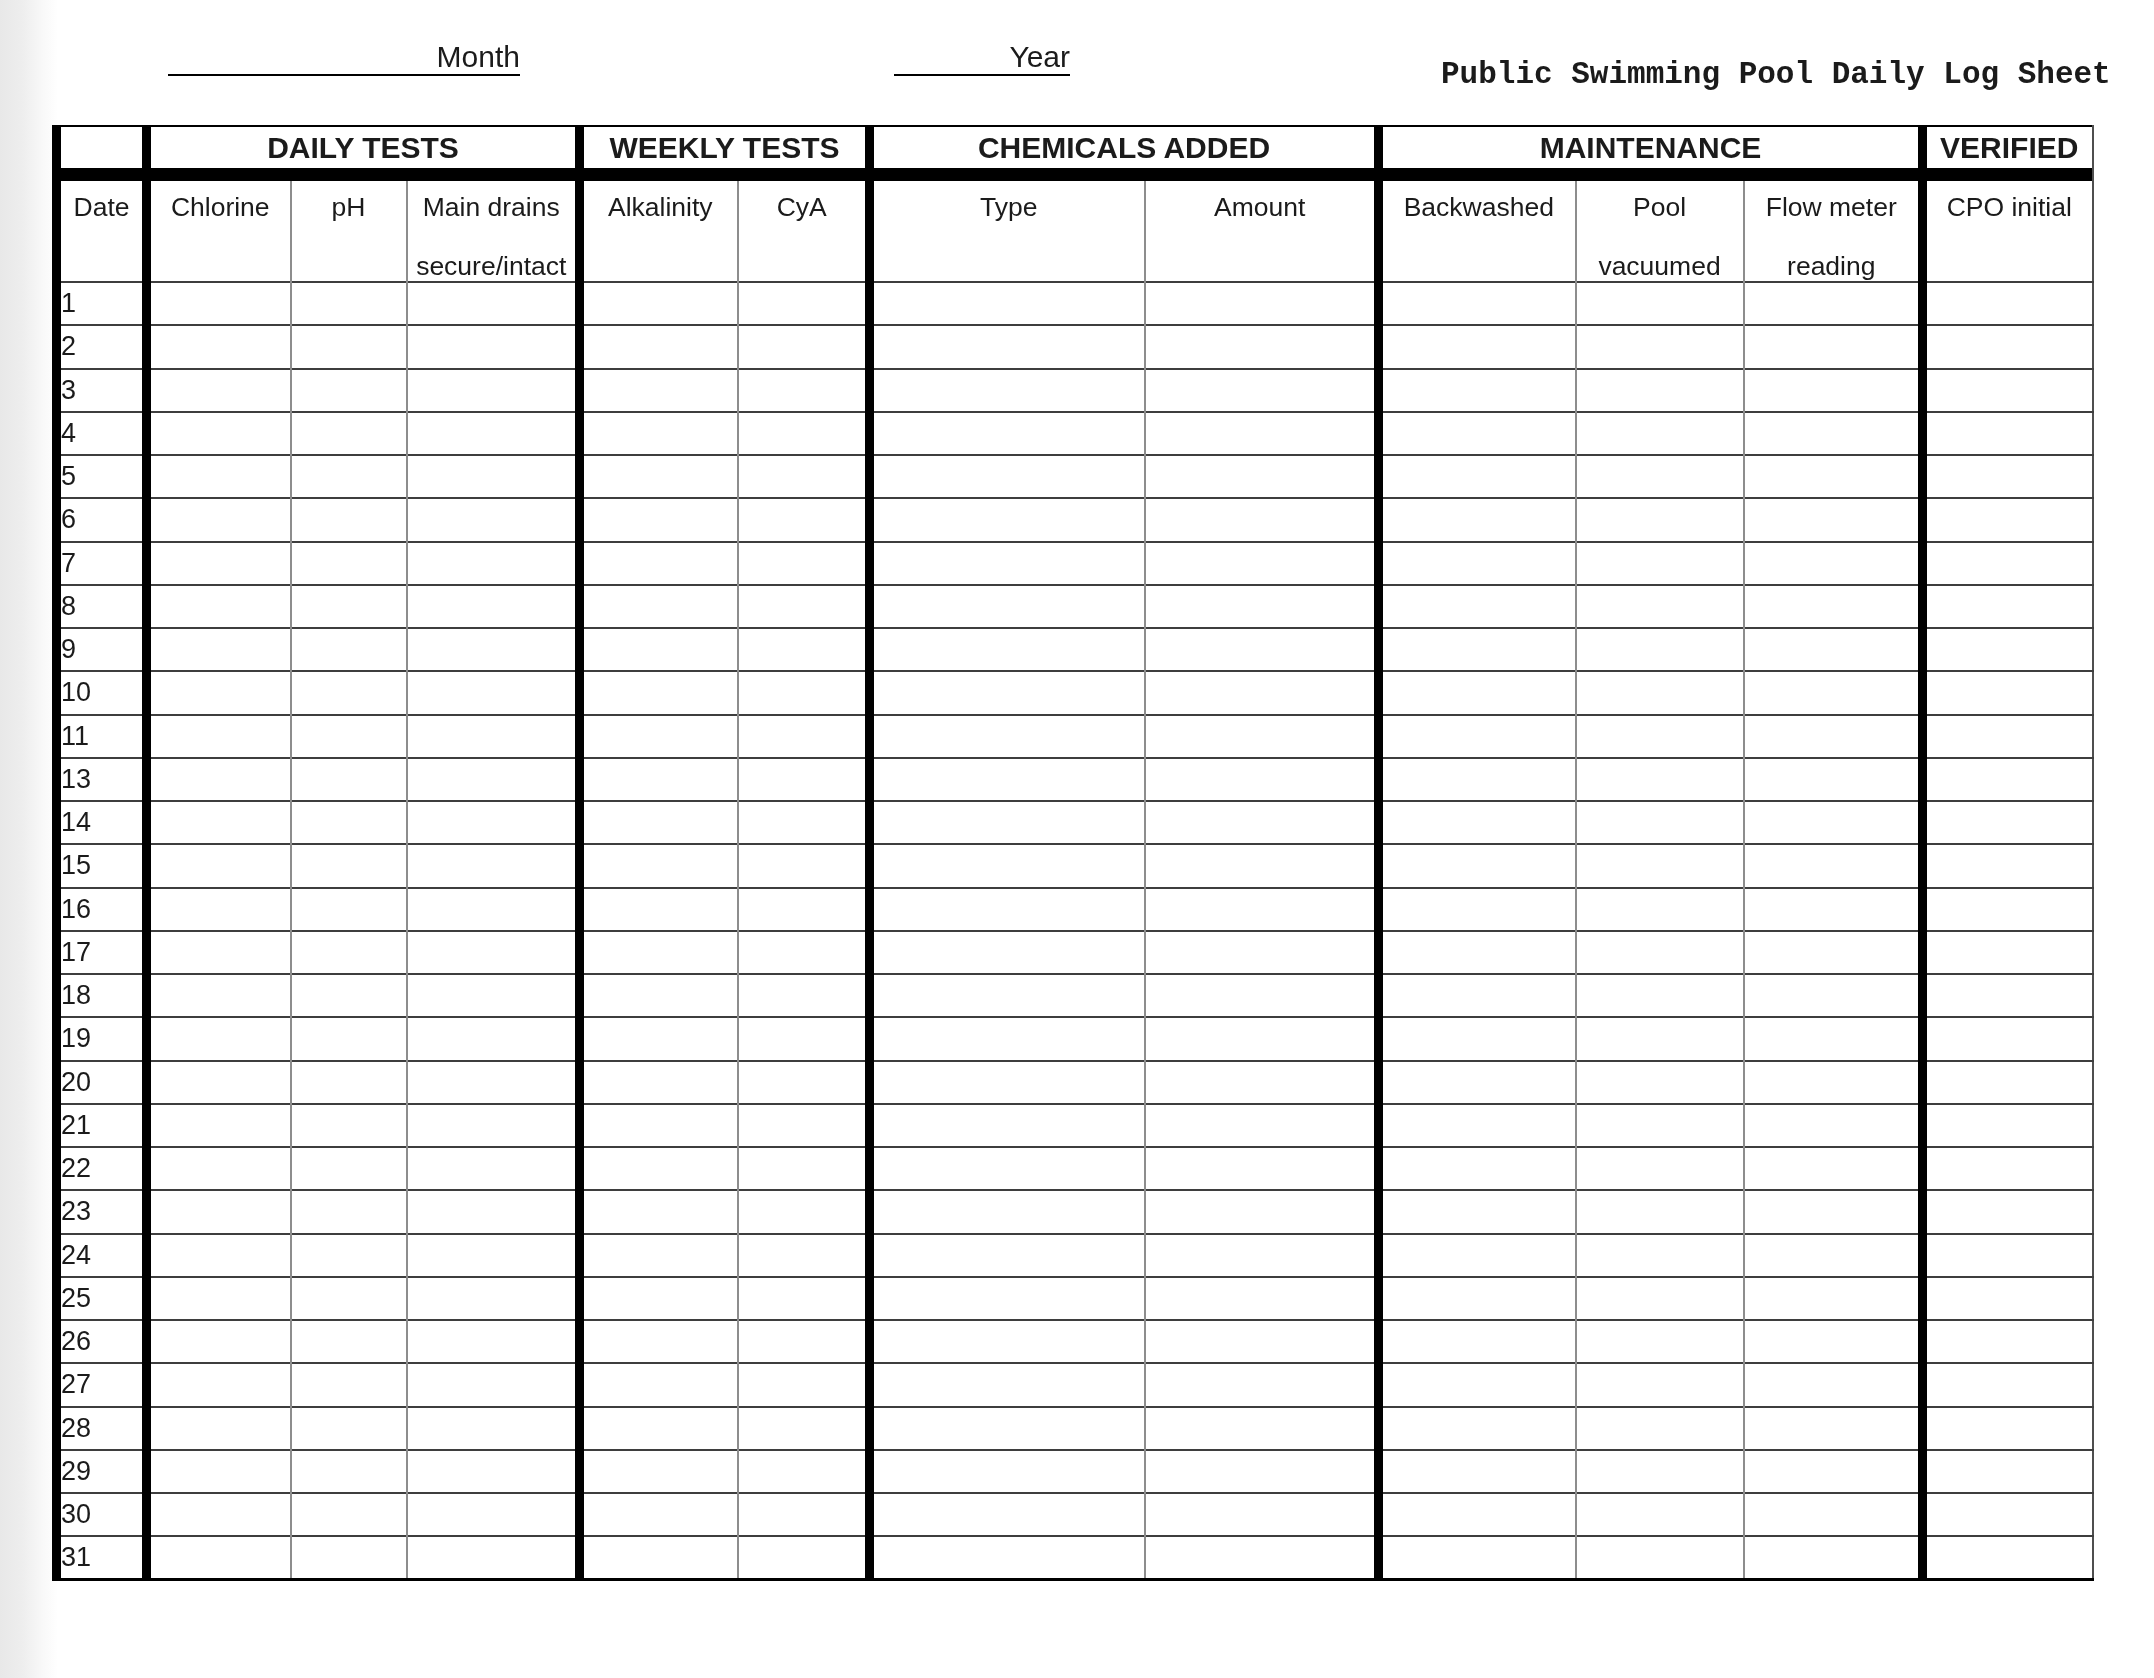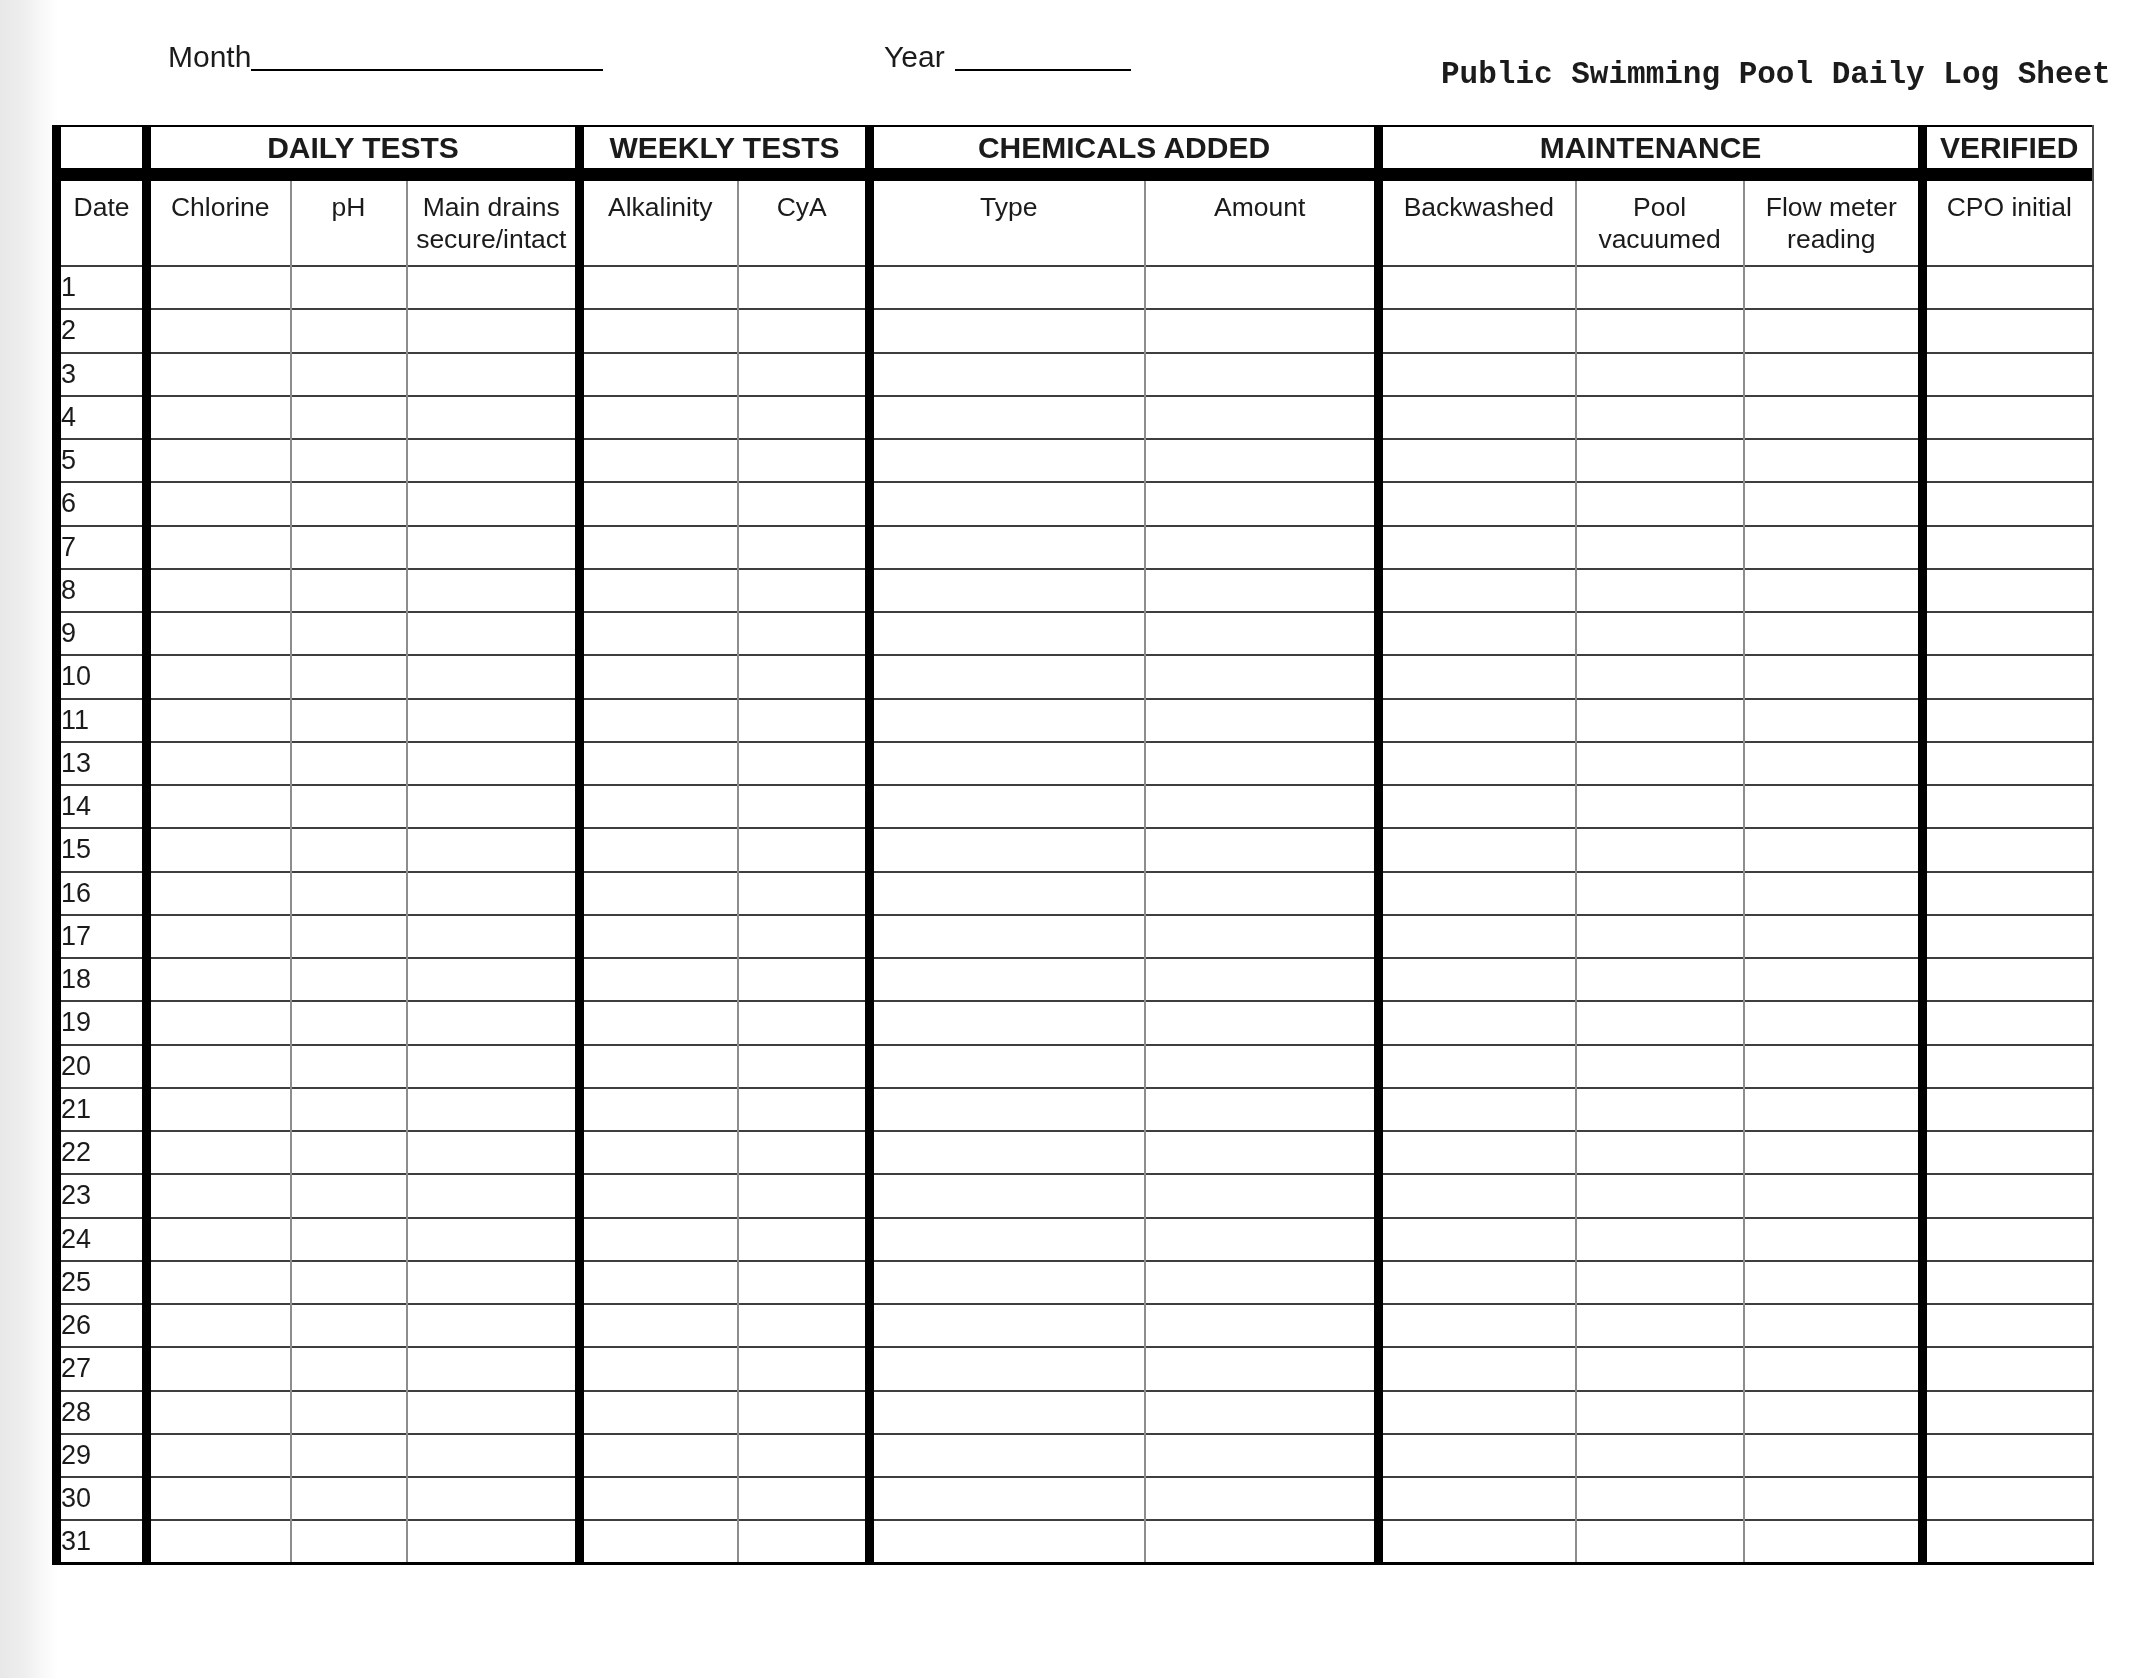--- a/index.html
+++ b/index.html
@@ -5,21 +5,21 @@
   html,body{margin:0;padding:0;background:#fff;}
   .page{
     position:relative;width:2154px;height:1678px;background:#ffffff;overflow:hidden;
     font-family:"Liberation Sans",sans-serif;color:#1b1b1b;
   }
   .edge-shadow{
     position:absolute;left:0;top:0;width:58px;height:1678px;
     background:linear-gradient(to right,#e8e8e8 0%,#eeeeee 40%,#f8f8f8 72%,#ffffff 100%);
   }
   
-  .field{position:absolute;top:40px;display:flex;align-items:flex-end;}
+  .field{position:absolute;top:40px;display:flex;align-items:flex-end;flex-direction:column;}
   .field .lbl{font-size:30px;line-height:34px;white-space:nowrap;}
   .uline{display:inline-block;border-bottom:2.5px solid #000;margin-bottom:3px;}
   #month-field{left:168px;}
   #month-field .uline{width:352px;}
   #year-field{left:884px;}
   #year-field .uline{width:176px;margin-left:10px;}
   .title{
     position:absolute;left:1425px;top:42px;margin:16px;
     font-size:31px;line-height:34px;font-weight:bold;white-space:nowrap;font-family:Liberation Mono, monospace;
   }
@@ -32,21 +32,21 @@
     border-right:2px solid #4f4f4f;
     border-bottom:3px solid #000;
   }
   table.log th,table.log td{padding:0;overflow:hidden;}
   tr.group-row{height:42px;}
   tr.group-row th{font-weight:bold;font-size:30px;text-align:center;vertical-align:middle;}
   tr.band-row td{height:13px;background:#000;line-height:0;}
   tr.sub-row{height:85px;}
   tr.sub-row th{font-weight:normal;font-size:26.5px;vertical-align:top;}
   tr.sub-row .l1{margin-top:11px;line-height:30px;}
-  tr.sub-row .l2{margin-top:2px;line-height:30px;}
+  tr.sub-row .l2{margin-top:29px;line-height:30px;}
   tbody tr{height:43.25px;}
   tbody td{border-top:2px solid #3e3e3e;}
   td.date{font-size:27px;text-align:left;padding-left:8px;vertical-align:middle;}
   .vk{border-left:9px solid #000;}
   .vn{border-left:2px solid #8d8d8d;}
 </style>
 </head>
 <body>
 
 <div class="page">

